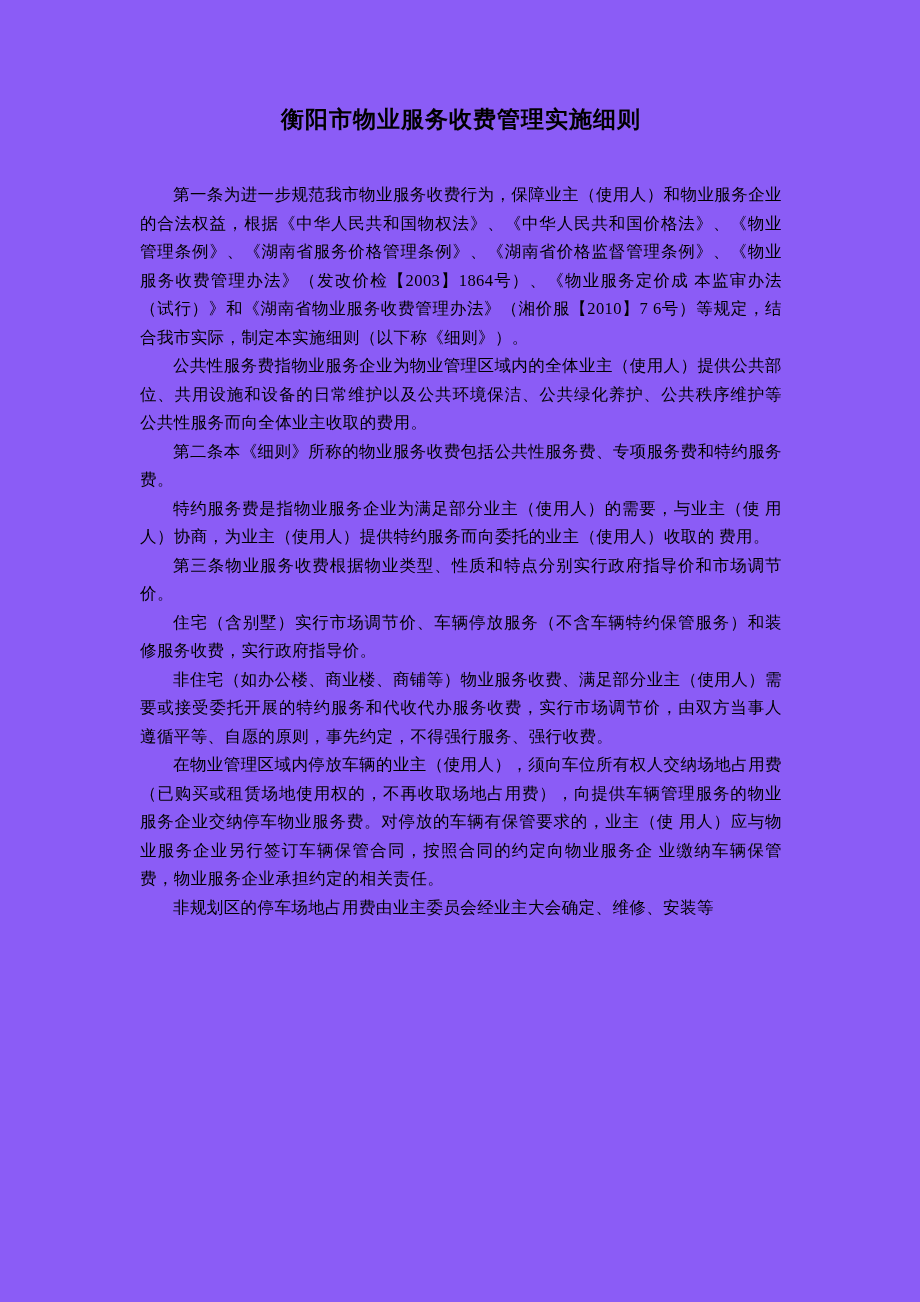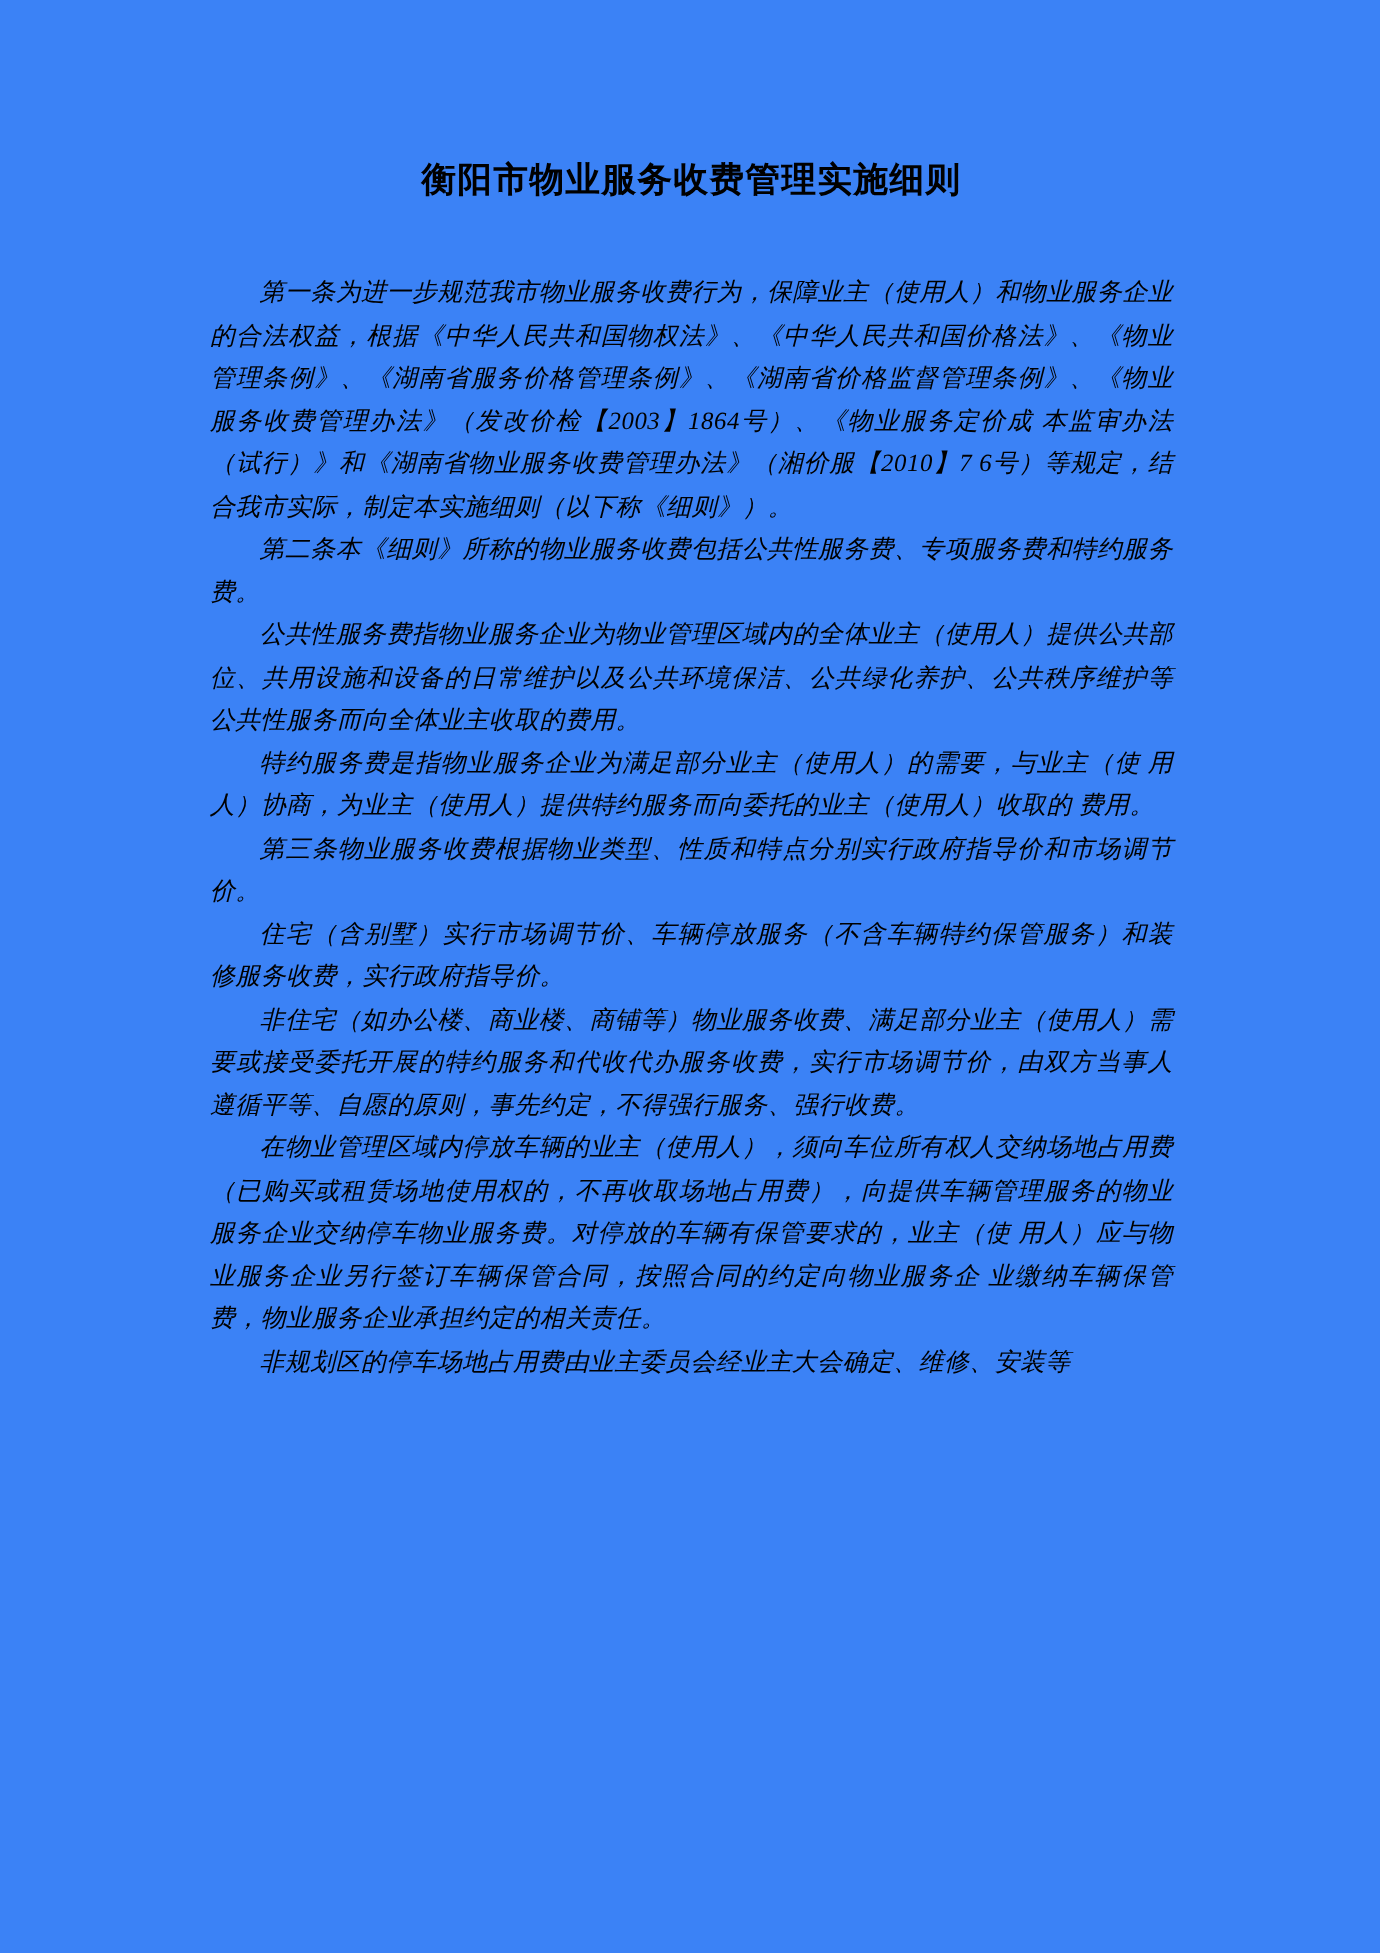--- a/index.html
+++ b/index.html
@@ -13,50 +13,49 @@
     height: 1302px;
     font-family: "Liberation Serif", "DejaVu Serif", serif;
     color: #000000;
     overflow: hidden;
   }
   .page {
     box-sizing: border-box;
     width: 920px;
     height: 1302px;
     padding: 104px 138px 40px 140px;
-    background: #3b82f6;
+    background: #8b5cf6;
   }
   .doc-title {
     margin: 0 0 46px 0;
     font-size: 23px;
     font-weight: bold;
     text-align: center;
     letter-spacing: 1px;
     font-family: "Liberation Serif", "DejaVu Serif", serif;
   }
   .doc-body p {
     margin: 0;
     font-size: 16.5px;
     line-height: 28.5px;
     text-align: justify;
     text-indent: 2em;
     letter-spacing: 0.4px;
     word-break: break-all;
-    font-style: italic;
   }
 </style>
 </head>
 <body>
 
 <div class="page">
   <h1 class="doc-title">衡阳市物业服务收费管理实施细则</h1>
   <div class="doc-body">
     <p>第一条为进一步规范我市物业服务收费行为，保障业主（使用人）和物业服务企业的合法权益，根据《中华人民共和国物权法》、《中华人民共和国价格法》、《物业管理条例》、《湖南省服务价格管理条例》、《湖南省价格监督管理条例》、《物业服务收费管理办法》（发改价检【2003】1864号）、《物业服务定价成 本监审办法（试行）》和《湖南省物业服务收费管理办法》（湘价服【2010】7 6号）等规定，结合我市实际，制定本实施细则（以下称《细则》）。</p>
+    <p>公共性服务费指物业服务企业为物业管理区域内的全体业主（使用人）提供公共部位、共用设施和设备的日常维护以及公共环境保洁、公共绿化养护、公共秩序维护等公共性服务而向全体业主收取的费用。</p>
     <p>第二条本《细则》所称的物业服务收费包括公共性服务费、专项服务费和特约服务费。</p>
-    <p>公共性服务费指物业服务企业为物业管理区域内的全体业主（使用人）提供公共部位、共用设施和设备的日常维护以及公共环境保洁、公共绿化养护、公共秩序维护等公共性服务而向全体业主收取的费用。</p>
     <p>特约服务费是指物业服务企业为满足部分业主（使用人）的需要，与业主（使 用人）协商，为业主（使用人）提供特约服务而向委托的业主（使用人）收取的 费用。</p>
     <p>第三条物业服务收费根据物业类型、性质和特点分别实行政府指导价和市场调节价。</p>
     <p>住宅（含别墅）实行市场调节价、车辆停放服务（不含车辆特约保管服务）和装 修服务收费，实行政府指导价。</p>
     <p>非住宅（如办公楼、商业楼、商铺等）物业服务收费、满足部分业主（使用人）需要或接受委托开展的特约服务和代收代办服务收费，实行市场调节价，由双方当事人遵循平等、自愿的原则，事先约定，不得强行服务、强行收费。</p>
     <p>在物业管理区域内停放车辆的业主（使用人），须向车位所有权人交纳场地占用费（已购买或租赁场地使用权的，不再收取场地占用费），向提供车辆管理服务的物业服务企业交纳停车物业服务费。对停放的车辆有保管要求的，业主（使 用人）应与物业服务企业另行签订车辆保管合同，按照合同的约定向物业服务企 业缴纳车辆保管费，物业服务企业承担约定的相关责任。</p>
     <p>非规划区的停车场地占用费由业主委员会经业主大会确定、维修、安装等</p>
   </div>
 </div>
 
 </body></html>

